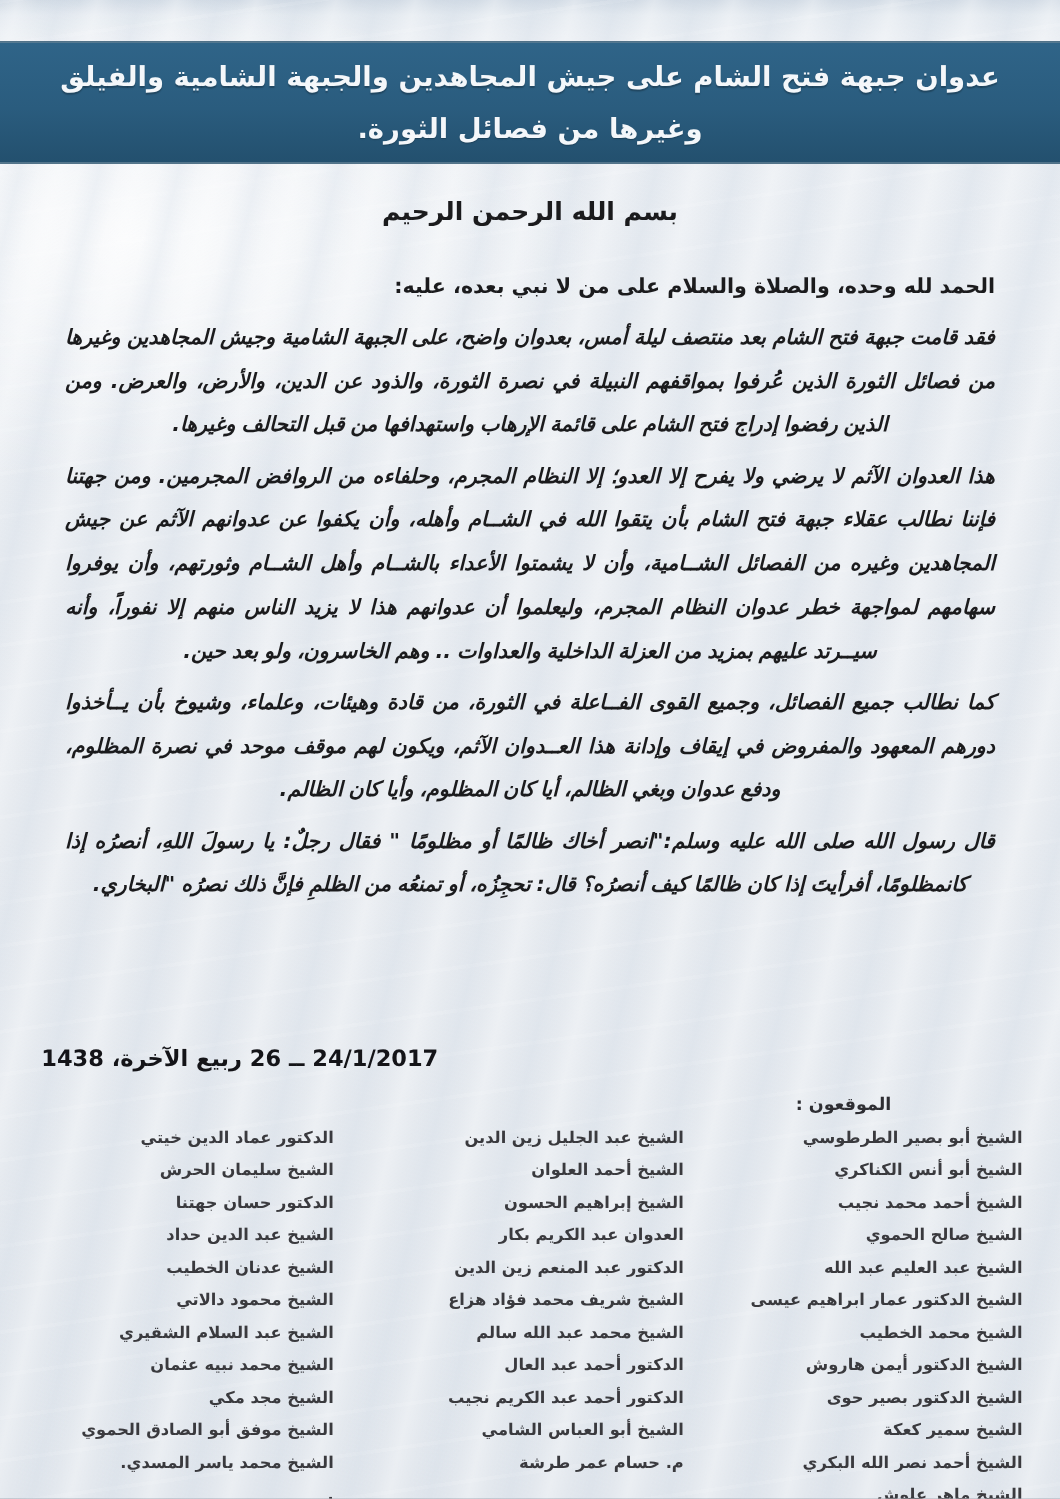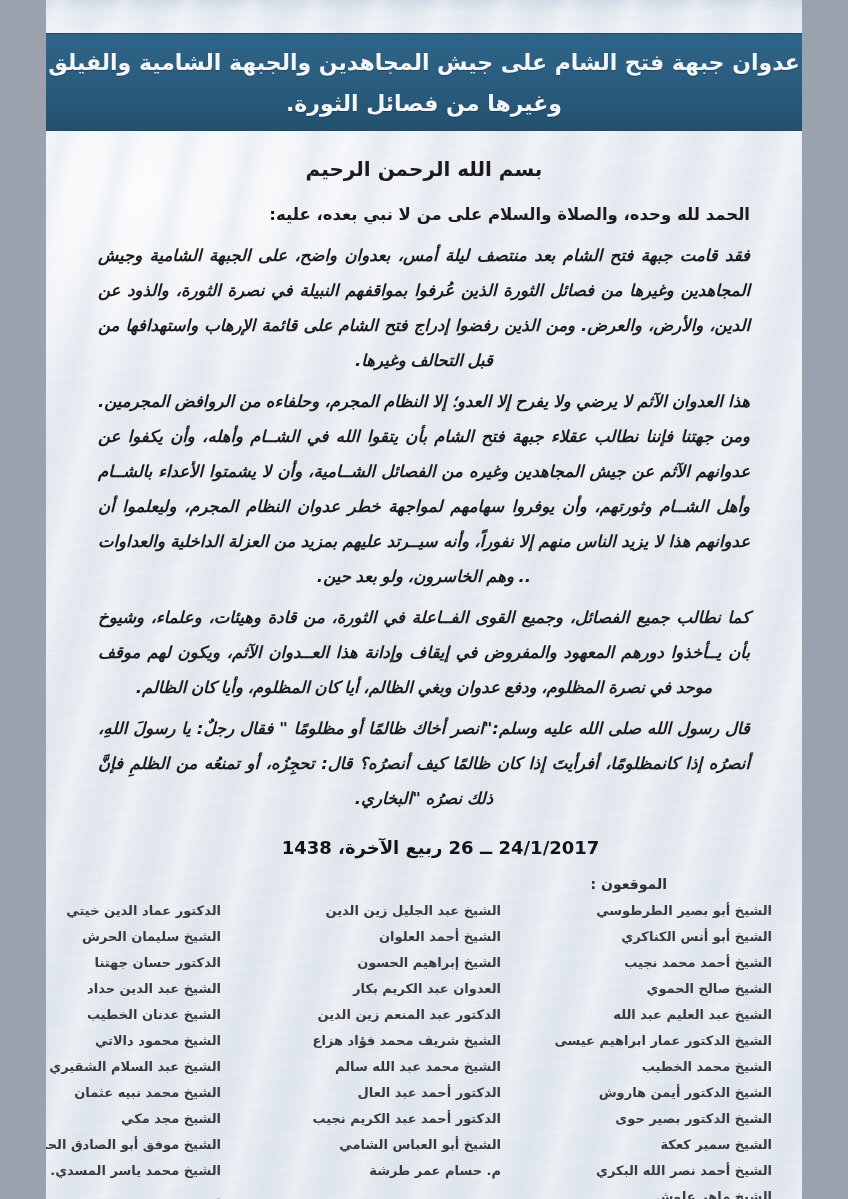--- a/index.html
+++ b/index.html
@@ -1,19 +1,19 @@
 <!DOCTYPE html>
 <html lang="ar"><head>
 <meta charset="utf-8">
 <style>
   html,body { margin:0; padding:0; }
   body { background:#9aa3ad; }
   .page {
     position:relative;
-    width:756px; height:1199px;
+    width:848px; height:1199px;
     margin:0 auto;
     overflow:hidden;
     font-family:"DejaVu Sans", sans-serif;
     font-weight:bold;
     background:
       radial-gradient(ellipse 620px 320px at 12% 16%, rgba(255,255,255,.78), rgba(255,255,255,0) 62%),
       linear-gradient(180deg, #d2dbe5 0px, #e4eaf0 12px, #eaeef3 30px, #e7ebf0 55%, #e3e8ee 100%);
   }
   .rays {
     position:absolute; inset:0; pointer-events:none;
@@ -40,26 +40,26 @@
   }
   .body-text {
     position:absolute; top:131px; left:0; right:0; height:705px;
     box-sizing:border-box; overflow:hidden;
     padding:18px 52px 0 52px;
     direction:rtl;
     color:#1b1b1d;
     font-size:16.5px;
     line-height:35px;
   }
-  .basmala { text-align:center; font-size:20px; line-height:40px; margin-bottom:8px; }
+  .basmala { text-align:center; font-size:20px; line-height:40px; margin-bottom:22px; }
   .opening { text-align:right; }
   .para { margin-top:6px; text-align:justify; text-align-last:center; word-spacing:-1px;font-style:italic; }
   .sig-section { position:absolute; top:836px; left:0; right:0; bottom:0; direction:rtl; }
   .date-line {
-    direction:rtl; text-align:center;
+    direction:rtl; text-align:left;
     padding-left:33px;
     font-size:18px; line-height:24px;
     color:#141418;
   }
   .sig-heading {
     text-align:right; padding-right:135px;
     font-size:14px; line-height:24px; margin-top:12px;
     color:#2e2e33;
   }
   .sig-grid {

